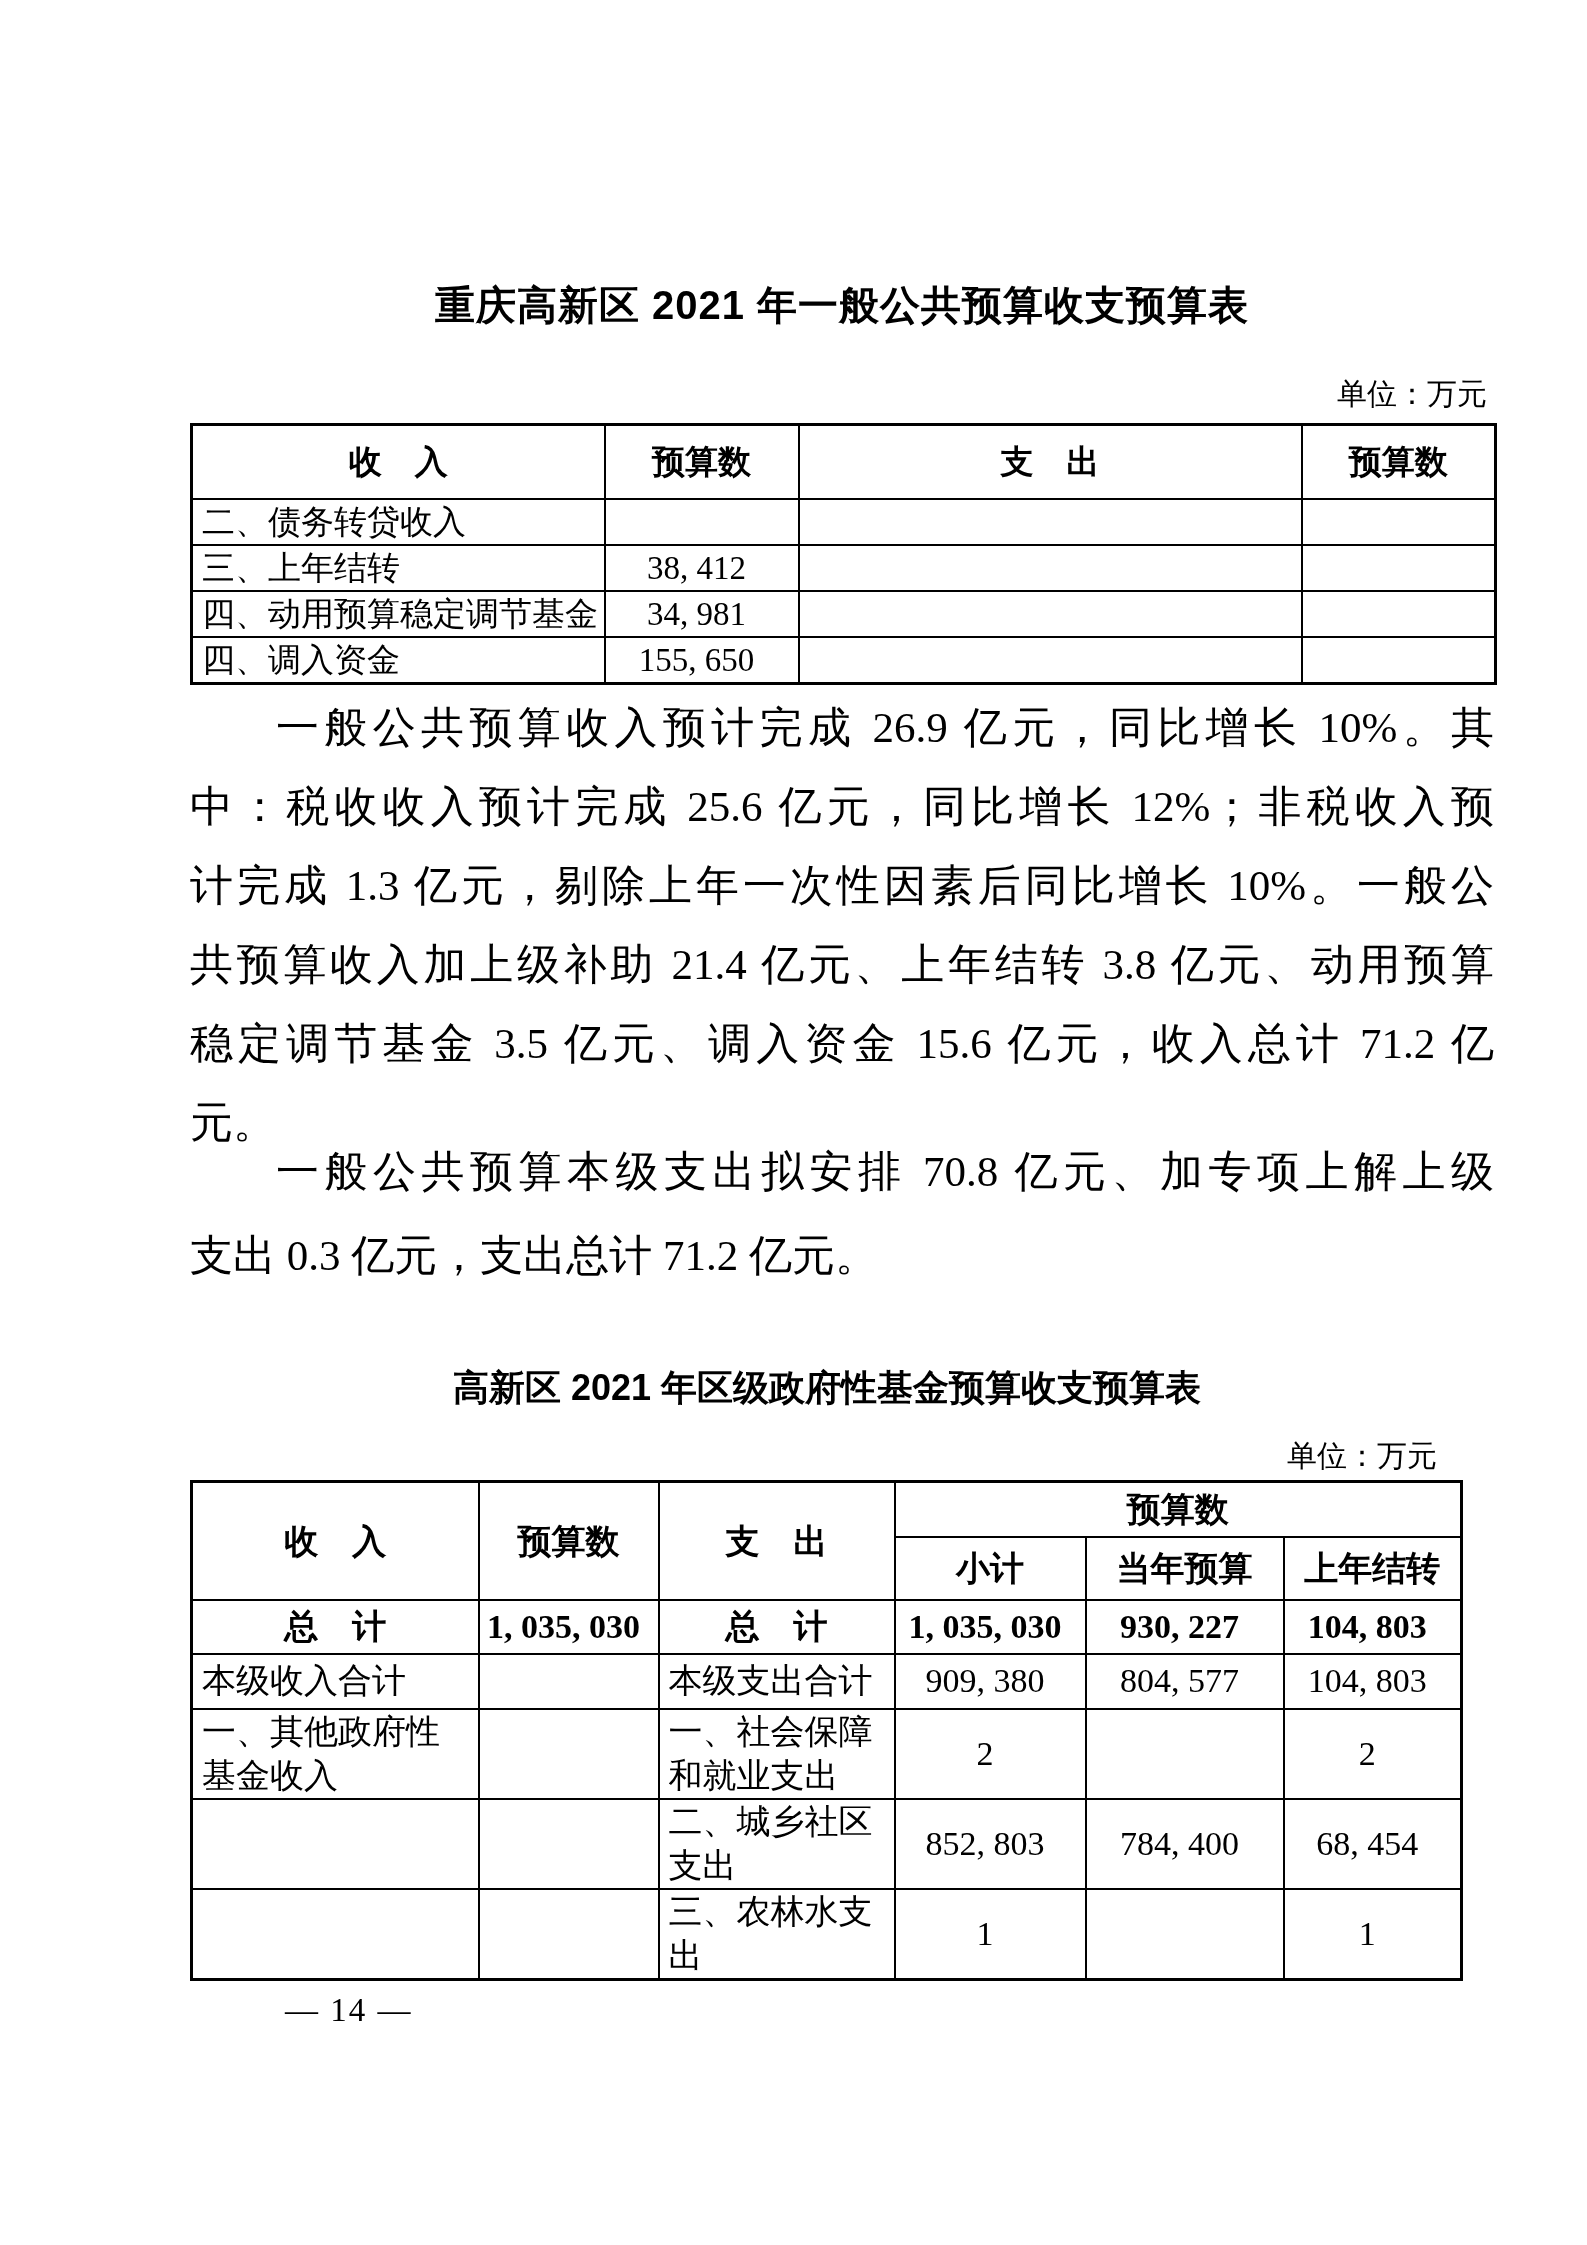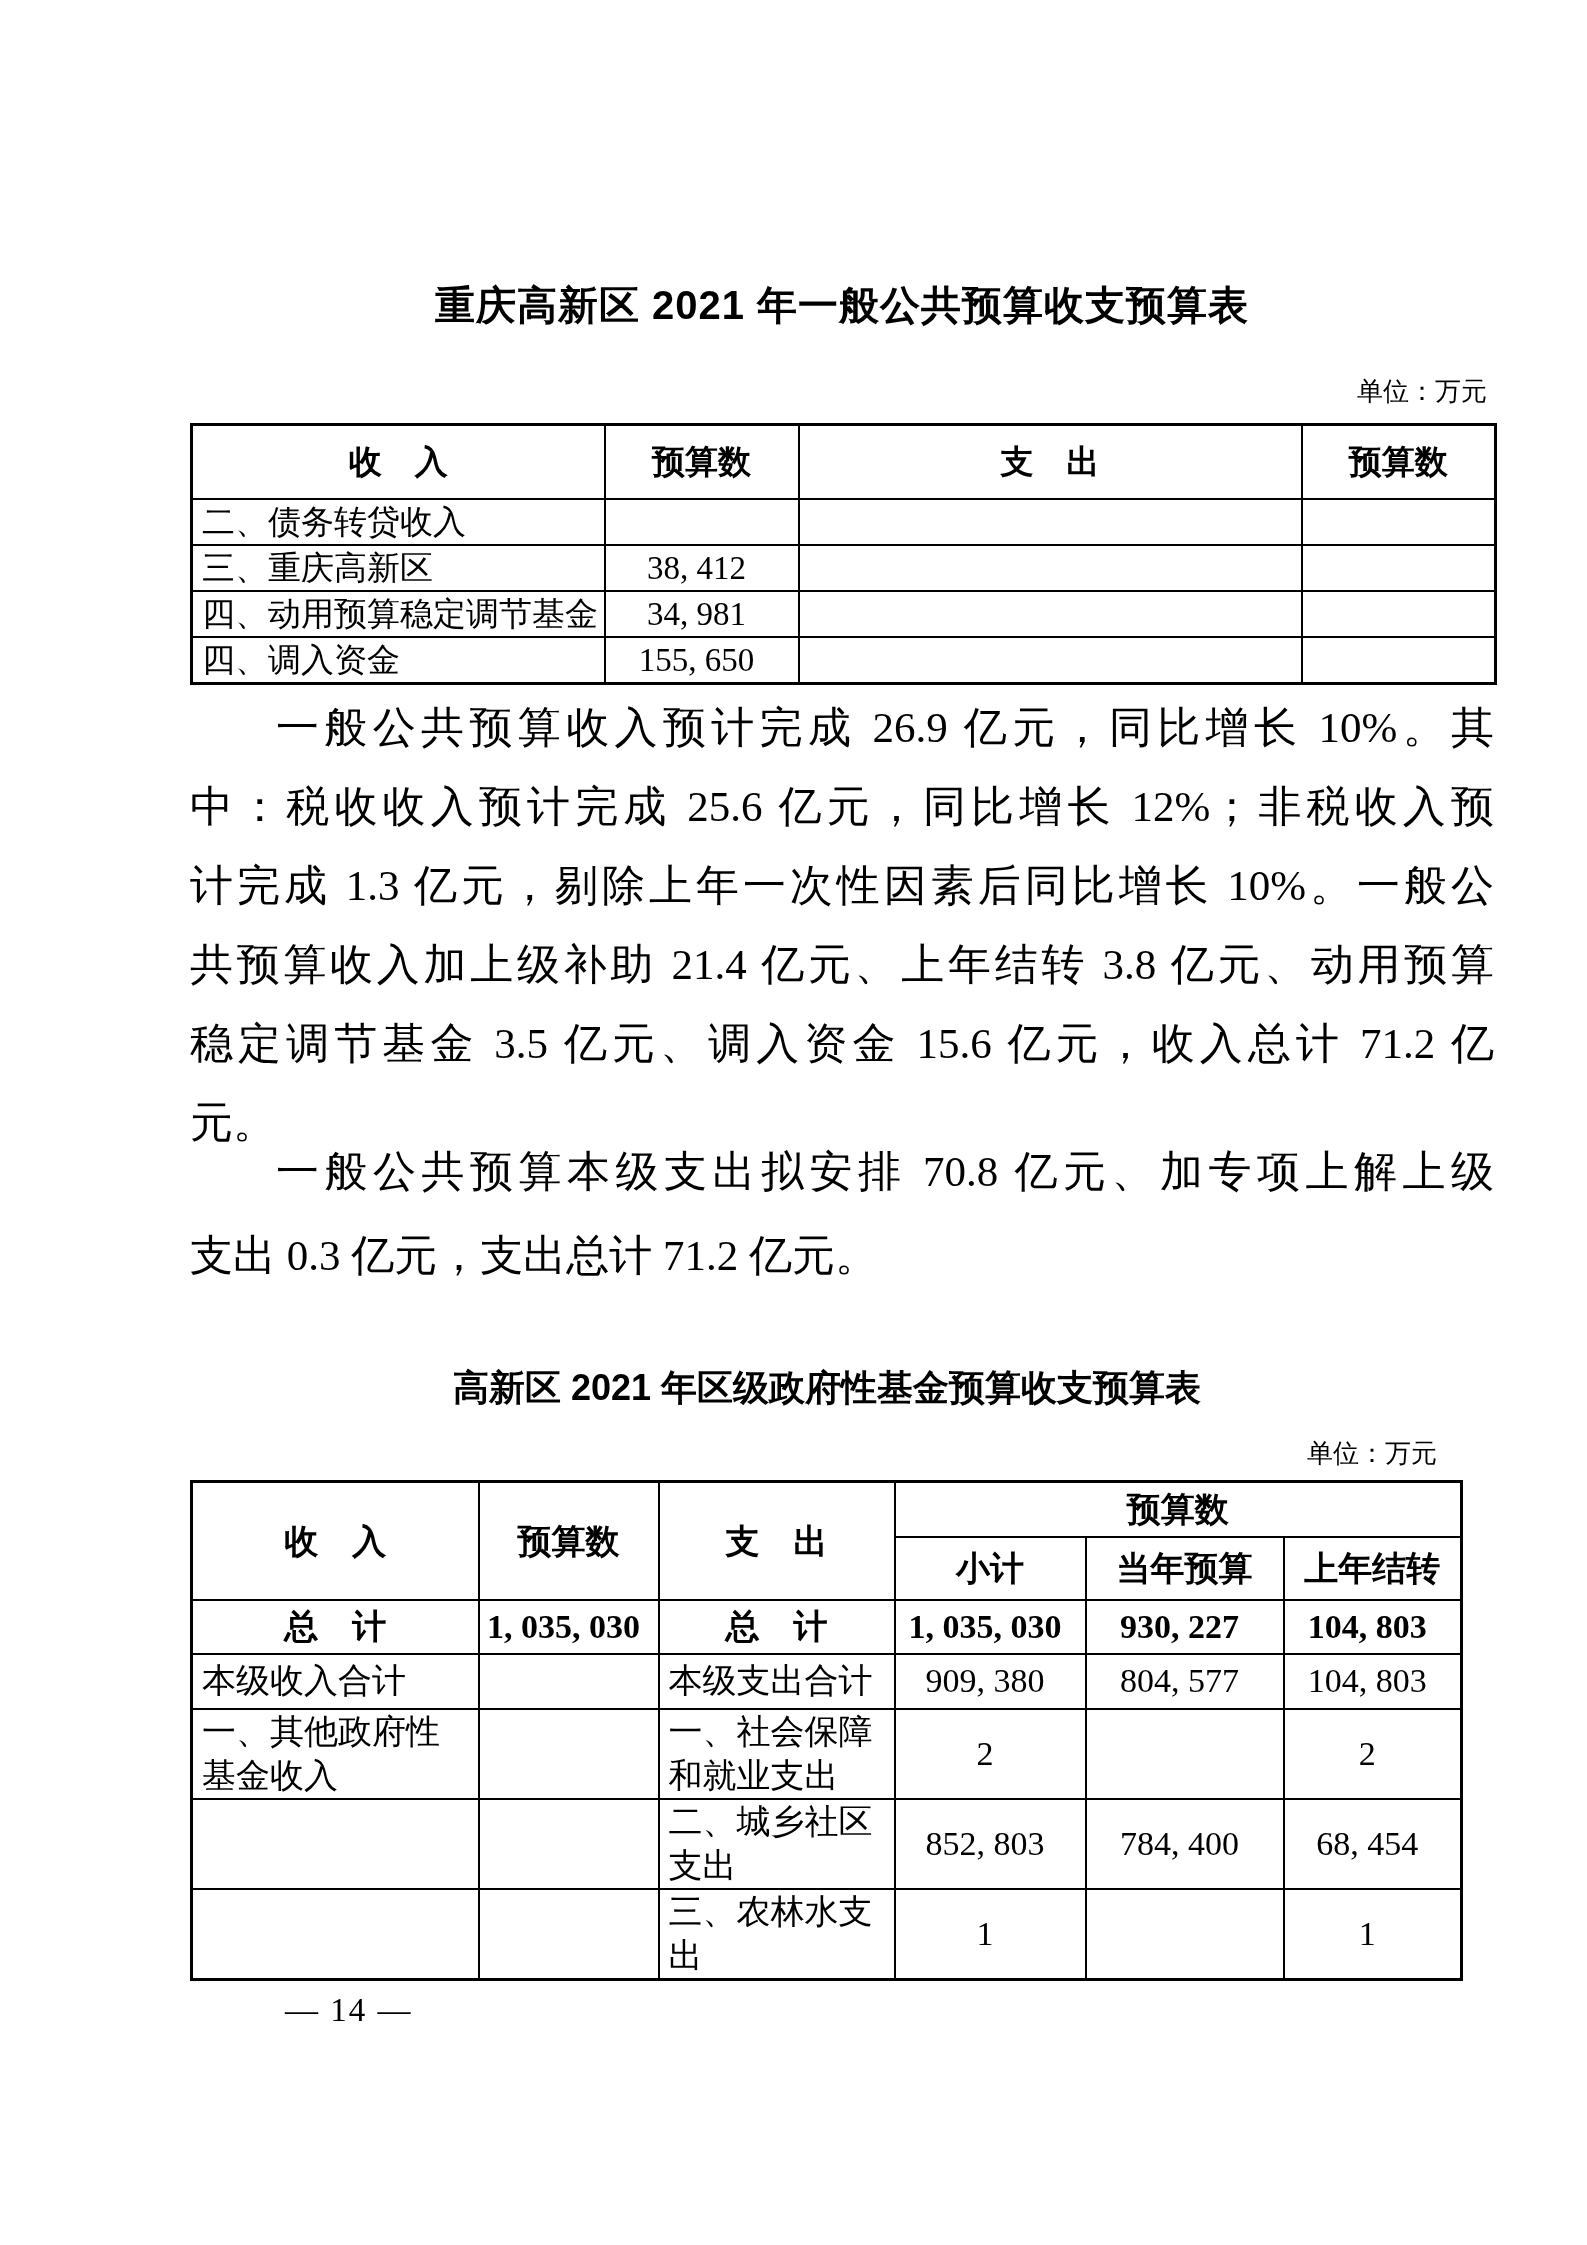--- a/index.html
+++ b/index.html
@@ -13,21 +13,21 @@
     overflow:hidden;
   }
   
   .t1-title{
     position:absolute;left:190px;top:278px;width:1304px;margin:0;
     text-align:center;font-size:40px;font-weight:bold;
     font-family:"Liberation Sans","DejaVu Sans",sans-serif;
     letter-spacing:1px;
   }
   .unit{
-    position:absolute;font-size:26px;white-space:nowrap;
+    position:absolute;font-size:30px;white-space:nowrap;
   }
   .unit1{top:374px;right:100px;}
   .unit2{top:1436px;right:150px;}
   .sec{
     position:absolute;left:284px;top:1290px;margin:0;
     font-size:38px;font-weight:bold;
     font-family:"Liberation Sans","DejaVu Sans",sans-serif;
   }
   .t2-title{
     position:absolute;left:190px;top:1362px;width:1270px;margin:2px;
@@ -102,21 +102,21 @@
       </tr>
     </thead>
     <tbody>
       <tr>
         <td class="lbl">二、债务转贷收入</td>
         <td class="num"></td>
         <td class="lbl"></td>
         <td class="num"></td>
       </tr>
       <tr>
-        <td class="lbl">三、重庆高新区</td>
+        <td class="lbl">三、上年结转</td>
         <td class="num">38, 412</td>
         <td class="lbl"></td>
         <td class="num"></td>
       </tr>
       <tr>
         <td class="lbl">四、动用预算稳定调节基金</td>
         <td class="num">34, 981</td>
         <td class="lbl"></td>
         <td class="num"></td>
       </tr>

